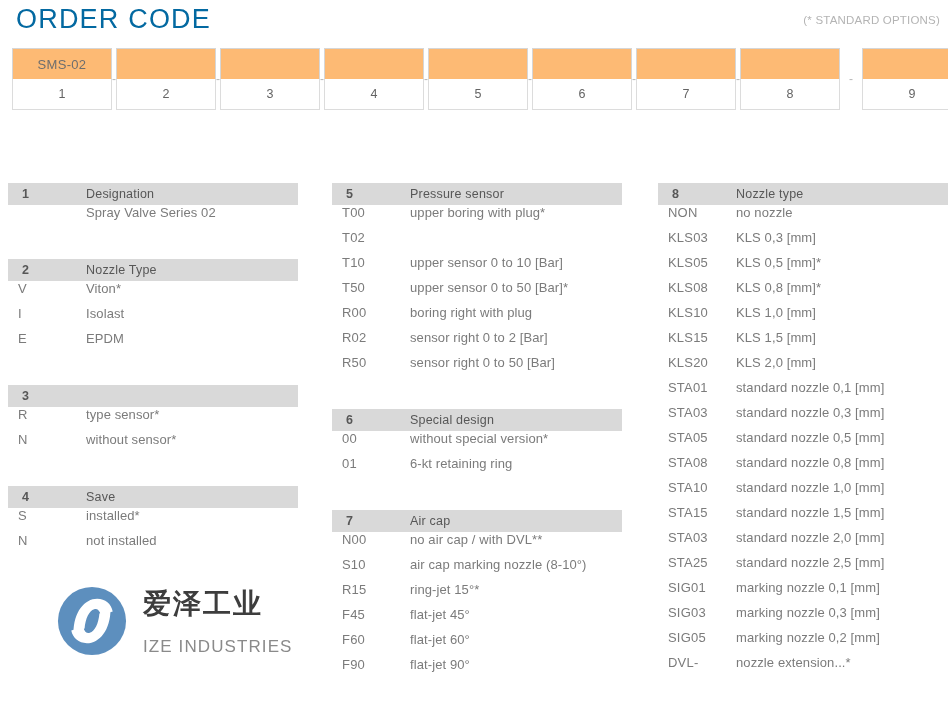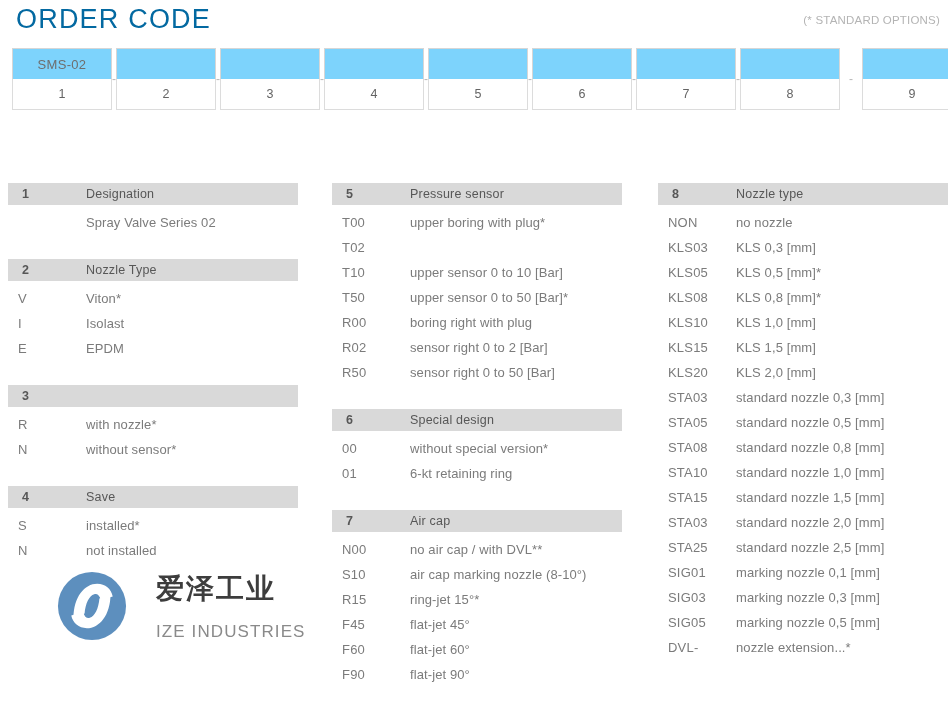--- a/index.html
+++ b/index.html
@@ -40,21 +40,21 @@
     width: 928px; height: 64px;
     display: flex;
     align-items: flex-start;
   }
   .code-cell {
     width: 100px;
     flex: 0 0 auto;
   }
   .code-top {
     height: 31px;
-    background: #7dd3fc;
+    background: #fdba74;
     border: 1px solid #d6d6d6;
     border-bottom: none;
     display: flex;
     align-items: center;
     justify-content: center;
     font-size: 13px;
     color: #6e6e6e;
     letter-spacing: 0.3px;
   }
   .code-bottom {
@@ -106,42 +106,41 @@
     font-weight: bold;
   }
   .section-header .sh-title {
     font-weight: normal;
     letter-spacing: 0.2px;
   }
 
   .opt-row {
     height: 25px;
     display: flex;
-    align-items: flex-end;
+    align-items: flex-start;
     font-size: 13px;
     color: #7b7b7b;
   }
   .opt-row .opt-code {
     width: 78px;
     padding-left: 10px;
     flex: 0 0 auto;
     letter-spacing: 0.2px;
   }
   .opt-row .opt-desc {
     flex: 1 1 auto;
     letter-spacing: 0.1px;
     white-space: nowrap;
   }
 
   
   #logo {
     position: absolute;
-    left: 55px; top: 569px;
-    display: flex;
-    gap: 13px;
+    left: 55px; top: 584px;
+    display: flex;
   }
   #logo-mark { flex: 0 0 auto; }
   #logo-text {
     margin-left: 14px;
     display: flex;
     flex-direction: column;
     justify-content: center;
   }
   #logo-cn {
     font-size: 28px;
@@ -243,21 +242,21 @@
       </div>
     </div>
     <div class="section-gap"></div>
     <div class="section">
       <div class="section-header">
         <div class="sh-num">3</div>
         <div class="sh-title"></div>
       </div>
       <div class="opt-row">
         <div class="opt-code">R</div>
-        <div class="opt-desc">with nozzle*</div>
+        <div class="opt-desc">type sensor*</div>
       </div>
       <div class="opt-row">
         <div class="opt-code">N</div>
         <div class="opt-desc">without sensor*</div>
       </div>
     </div>
     <div class="section-gap"></div>
     <div class="section">
       <div class="section-header">
         <div class="sh-num">4</div>
@@ -382,20 +381,24 @@
       </div>
       <div class="opt-row">
         <div class="opt-code">KLS15</div>
         <div class="opt-desc">KLS 1,5 [mm]</div>
       </div>
       <div class="opt-row">
         <div class="opt-code">KLS20</div>
         <div class="opt-desc">KLS 2,0 [mm]</div>
       </div>
       <div class="opt-row">
+        <div class="opt-code">STA01</div>
+        <div class="opt-desc">standard nozzle 0,1 [mm]</div>
+      </div>
+      <div class="opt-row">
         <div class="opt-code">STA03</div>
         <div class="opt-desc">standard nozzle 0,3 [mm]</div>
       </div>
       <div class="opt-row">
         <div class="opt-code">STA05</div>
         <div class="opt-desc">standard nozzle 0,5 [mm]</div>
       </div>
       <div class="opt-row">
         <div class="opt-code">STA08</div>
         <div class="opt-desc">standard nozzle 0,8 [mm]</div>
@@ -419,21 +422,21 @@
       <div class="opt-row">
         <div class="opt-code">SIG01</div>
         <div class="opt-desc">marking nozzle 0,1 [mm]</div>
       </div>
       <div class="opt-row">
         <div class="opt-code">SIG03</div>
         <div class="opt-desc">marking nozzle 0,3 [mm]</div>
       </div>
       <div class="opt-row">
         <div class="opt-code">SIG05</div>
-        <div class="opt-desc">marking nozzle 0,5 [mm]</div>
+        <div class="opt-desc">marking nozzle 0,2 [mm]</div>
       </div>
       <div class="opt-row">
         <div class="opt-code">DVL-</div>
         <div class="opt-desc">nozzle extension...*</div>
       </div>
     </div>
   </div>
 
 <div id="logo">
   <div id="logo-mark">

